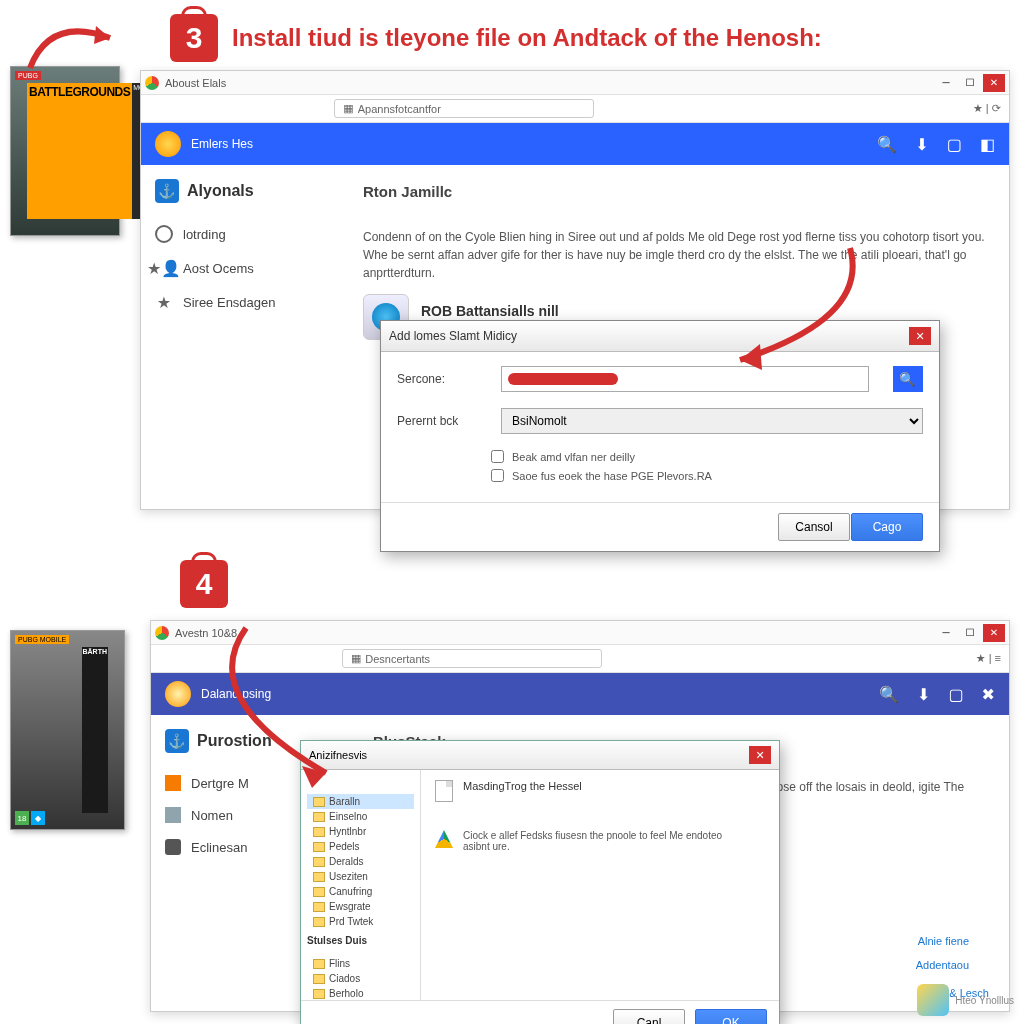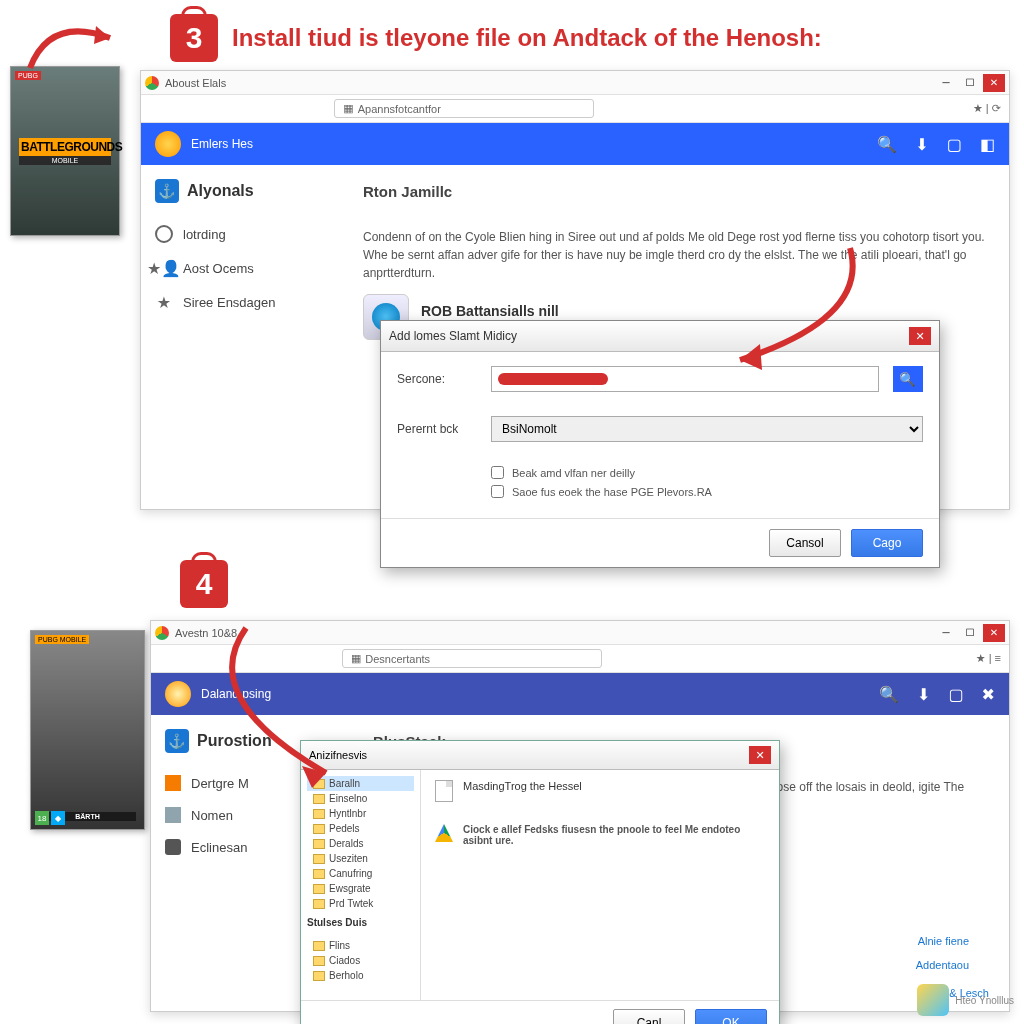--- a/index.html
+++ b/index.html
@@ -11,26 +11,26 @@
 
   .step-title { color: #d32f2f; font-size: 24px; font-weight: bold; margin-left: 14px; }
   .step-header { display:flex; align-items:center; margin-bottom:6px; }
 
   
   .panel { position: relative; }
   .panel-3 { position:absolute; top:14px; left:10px; right:10px; }
   .panel-4 { position:absolute; top:560px; left:10px; right:10px; }
 
   
-  .cover { position:absolute; width:110px; height:170px; background:linear-gradient(#6b7d7a,#2e3a36); color:#fff; font-size:9px; display:flex; flex-direction:column; justify-content:center; padding:8px; border:1px solid #999; box-shadow:2px 2px 6px rgba(0,0,0,.3); }
+  .cover { position:absolute; width:110px; height:170px; background:linear-gradient(#6b7d7a,#2e3a36); color:#fff; font-size:9px; display:flex; flex-direction:row; justify-content:space-between; padding:16px; border:1px solid #999; box-shadow:2px 2px 6px rgba(0,0,0,.3); }
   .cover-badge { position:absolute; top:4px; left:4px; background:#d32f2f; color:#fff; font-size:7px; padding:1px 3px; }
   .cover-title { background:#ffa000; color:#000; font-weight:bold; font-size:12px; padding:2px; text-align:center; letter-spacing:-0.5px; }
   .cover-sub { background:#2a2a2a; font-size:7px; text-align:center; padding:1px; }
   .cover-3 { top:66px; left:10px; }
-  .cover-4 { top:630px; left:10px; background:linear-gradient(#888,#333); height:200px; width:115px;margin-left:20px; }
+  .cover-4 { top:630px; left:10px; background:linear-gradient(#888,#333); height:200px; width:115px; }
   .cover-4 .small-tags { display:flex; gap:2px; position:absolute; bottom:4px; left:4px; }
   .cover-4 .small-tags span { width:14px; height:14px; background:#4caf50; font-size:8px; display:flex; align-items:center; justify-content:center; }
 
   
   .arrow-curve { stroke:#d32f2f; stroke-width:6; fill:none; }
   .arrow-head  { fill:#d32f2f; }
 
   
   .browser { position:absolute; border:1px solid #ccc; background:#fff; box-shadow:0 3px 10px rgba(0,0,0,.15); }
   .titlebar { height:24px; background:#fafafa; border-bottom:1px solid #e0e0e0; display:flex; align-items:center; justify-content:space-between; padding:0 4px; }
@@ -64,37 +64,37 @@
   .app-icon { width:46px; height:46px; border:1px solid #ccc; border-radius:6px; display:flex; align-items:center; justify-content:center; background:linear-gradient(#eef,#ccd); }
   .app-icon-inner { width:28px; height:28px; border-radius:50%; background:radial-gradient(circle,#4fc3f7,#0277bd); }
   .app-name { font-size:14px; font-weight:bold; color:#333; }
   .app-sub { font-size:11px; color:#2962ff; }
 
   
   .dialog { position:absolute; background:#fff; border:1px solid #888; box-shadow:3px 5px 14px rgba(0,0,0,.3); font-size:12px; }
   .dialog .dlg-title { background:linear-gradient(#fff,#e8e8e8); border-bottom:1px solid #bbb; padding:6px 8px; font-size:12px; color:#333; display:flex; justify-content:space-between; align-items:center; }
   .dlg-close { width:22px; height:18px; background:#d32f2f; color:#fff; display:flex; align-items:center; justify-content:center; font-size:11px; }
   .dlg-body { padding:14px 16px; }
-  .form-row { display:flex; align-items:center; gap:14px; margin-bottom:24px; }
+  .form-row { display:flex; align-items:center; gap:24px; margin-bottom:16px; }
   .form-row label { width:80px; font-size:12px; color:#444; }
   .form-row input[type=text], .form-row select { flex:1; height:26px; border:1px solid #aaa; padding:0 6px; font-size:12px; }
   .form-row .btn-sq { width:30px; height:26px; background:#2962ff; color:#fff; display:flex; align-items:center; justify-content:center; border:none; }
   .check-row { display:flex; align-items:flex-end; gap:8px; font-size:11px; color:#555; margin-left:94px; margin-bottom:6px; }
-  .dlg-buttons { display:flex; justify-content:flex-end; gap:10px; padding:10px 16px; border-top:1px solid #ddd; }
+  .dlg-buttons { display:flex; justify-content:flex-end; gap:1px; padding:10px 16px; border-top:1px solid #ddd; }
   .btn { min-width:72px; height:28px; border:1px solid #999; background:linear-gradient(#fff,#e8e8e8); font-size:12px; border-radius:2px; cursor:pointer; }
   .btn.primary { background:linear-gradient(#4d90fe,#357ae8); color:#fff; border-color:#2f6de0; }
 
   
   .explorer { position:absolute; background:#fff; border:1px solid #7a9; box-shadow:3px 5px 14px rgba(0,0,0,.3); font-size:11px; }
   .exp-title { background:linear-gradient(#fdfdfd,#eaeaea); border-bottom:1px solid #bbb; padding:5px 8px; display:flex; justify-content:space-between; align-items:center;gap:40px; }
   .exp-body { display:flex; height:230px; }
   .exp-side { width:120px; border-right:1px solid #ddd; padding:6px; overflow:hidden; }
   .exp-side .grp { font-weight:bold; font-size:10px; color:#333; margin:6px 0 10px; }
   .exp-side .itm { font-size:10px; color:#444; padding:2px 0 2px 6px; display:flex; align-items:center; gap:4px; }
-  .exp-side .itm.sel { background:#cde6ff; }
+  .exp-side .itm.sel { background:#cde6ff;margin-top:18px; }
   .exp-side .fico { width:12px; height:10px; background:#ffd76a; border:1px solid #caa53a; }
   .exp-main { flex:1; padding:10px 14px; }
   .exp-file { display:flex; align-items:flex-start; gap:10px; }
   .exp-file-ico { width:18px; height:22px; border:1px solid #aaa; background:#fff; position:relative; }
   .exp-file-ico::after { content:''; position:absolute; top:0; right:0; width:6px; height:6px; background:#ddd; }
   .exp-buttons { display:flex; justify-content:flex-end; gap:10px; padding:8px 12px; border-top:1px solid #ddd; }
 
   .link-row { color:#1976d2; font-size:11px; margin-top:18px; text-align:right; padding-right:20px; }
   .link-row span { margin-left:14px; }
 
@@ -364,21 +364,21 @@
           <span>Berholo</span>
         </div>
     </div>
     <div class="exp-main">
       <div class="exp-file">
         <div class="exp-file-ico"></div>
         <div>
           <div style="font-size:11px;color:#333;">MasdingTrog the Hessel</div>
         </div>
       </div>
-      <div style="display:flex;gap:10px;margin-top:22px;align-items:flex-start;font-weight:bold;">
+      <div style="display:flex;gap:10px;margin-top:28px;align-items:flex-start;">
         <span style="width:18px;height:18px;background:conic-gradient(#0f9d58 0 120deg,#f4b400 120deg 240deg,#4285f4 240deg 360deg);clip-path:polygon(50% 0,100% 100%,0 100%);"></span>
         <div style="font-size:10px;color:#555;max-width:280px;">Ciock e allef Fedsks fiusesn the pnoole to feel Me endoteo asibnt ure.</div>
       </div>
     </div>
   </div>
   <div class="exp-buttons">
     <button class="btn">Canl</button>
     <button class="btn primary">OK</button>
   </div>
 </div>

